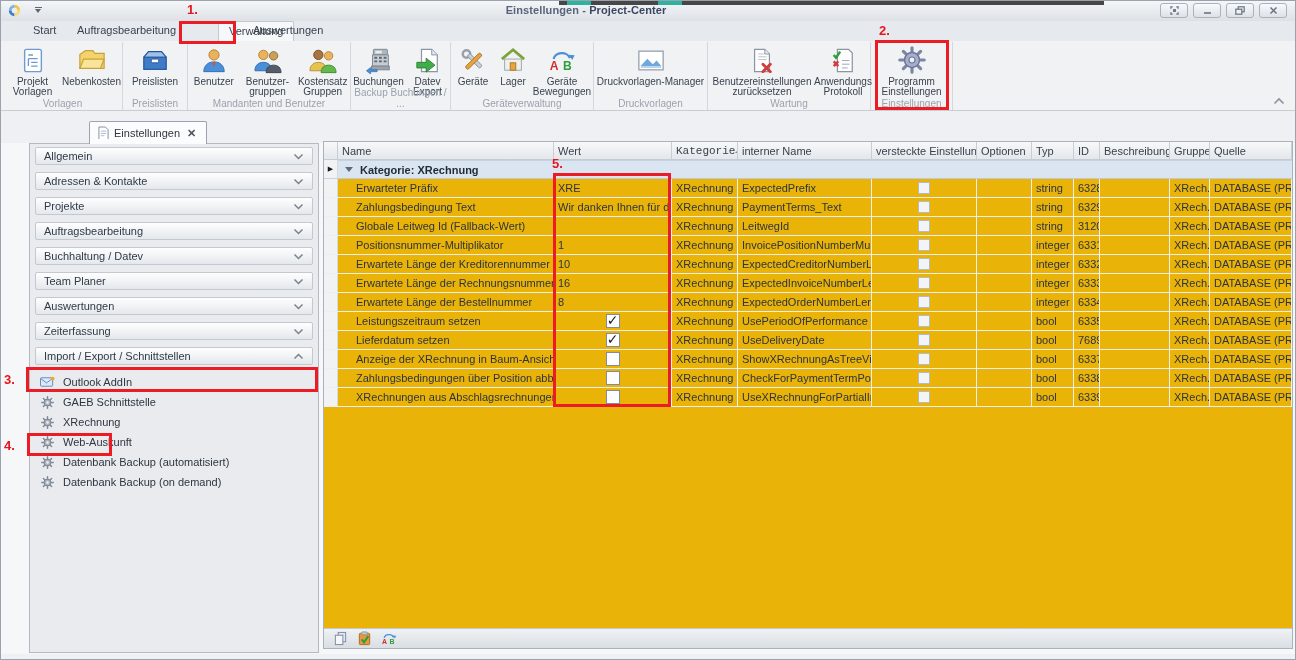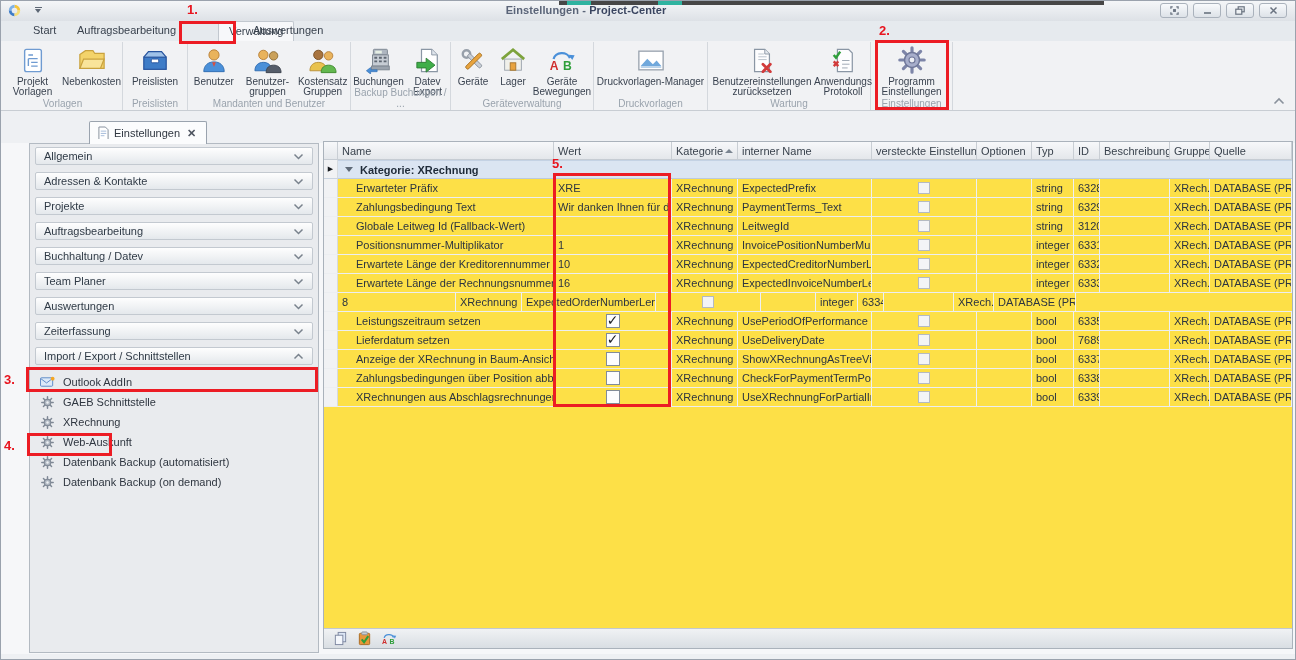--- a/index.html
+++ b/index.html
@@ -50,21 +50,21 @@
   
   .content { position:absolute; left:0; top:142px; width:100%; height:511px; background:#f6f7f9; }
 
   .sidebar { position:absolute; left:28px; top:0; width:290px; height:510px; background:#e9ebee; border:1px solid #b3bac2; padding-top:3px; }
   .sb-sec { height:18px; margin:0 5px 7px 5px; display:flex; align-items:center;
     background:linear-gradient(#fefefe,#e4e8ec); border:1px solid #c3c9d0; border-radius:2px; padding:0 8px; cursor:pointer; color:#2f3a46; }
   .sb-sec .sb-lbl { flex:1; }
   .sb-item { height:20px; display:flex; align-items:center; gap:8px; padding-left:10px; cursor:pointer; color:#2f3640; }
   .sb-item .sb-ico { width:15px; display:flex; justify-content:center; }
 
-  .gridpanel { position:absolute; left:322px; top:-2px; width:970px; height:508px; background:#fde047; border:1px solid #aab2bb; }
+  .gridpanel { position:absolute; left:322px; top:-2px; width:970px; height:508px; background:#eab308; border:1px solid #aab2bb; }
   .ghead { display:flex; height:18px; background:linear-gradient(#f7f8fa,#e4e7eb); border-bottom:1px solid #c6ccd3; }
   .hcell { height:100%; border-right:1px solid #c9ced4; display:flex; align-items:center; padding:0 4px; color:#39424d; overflow:hidden; white-space:nowrap; }
   .hcell .sort { margin-left:auto; width:0; height:0; border-left:4px solid transparent; border-right:4px solid transparent; border-bottom:4px solid #7b8591; }
   .grouprow { display:flex; height:19px; }
   .gind { width:14px; background:#f1f2f4; border-right:1px solid #d6dade; border-bottom:1px solid #c9d3e0; display:flex; align-items:center; justify-content:center; }
   .indarrow { font-size:7px; color:#15181c; }
   .gband { flex:1; background:#dbe5f2; border-top:1px solid #c4d2e4; border-bottom:1px solid #bccadd; display:flex; align-items:center; gap:7px; padding-left:7px; color:#1e2a38; }
   .gr-tri { width:0; height:0; border-left:4px solid transparent; border-right:4px solid transparent; border-top:5px solid #5f6a78; }
   .grow { display:flex; height:19px; border-bottom:1px solid #eceef1; }
   .dcell { height:100%; border-right:1px solid #eef0f2; display:flex; align-items:center; padding:0 4px; overflow:hidden; white-space:nowrap; color:#2c3440; }
@@ -497,21 +497,21 @@
 
     <div class="gridpanel">
       <div class="ghead" id="ghead">
           <div class="hcell" style="width: 14px; background: linear-gradient(rgb(247, 248, 250), rgb(228, 231, 235));"></div>
           <div class="hcell" style="width: 216px;">
             <span>Name</span>
           </div>
           <div class="hcell" style="width: 118px;">
             <span>Wert</span>
           </div>
-          <div class="hcell" style="width: 66px;">
+          <div class="hcell" style="width: 66px; font-family: Liberation Mono, monospace;">
             <span>Kategorie</span>
             <span class="sort"></span>
           </div>
           <div class="hcell" style="width: 134px;">
             <span>interner Name</span>
           </div>
           <div class="hcell" style="width: 105px;">
             <span>versteckte Einstellung</span>
           </div>
           <div class="hcell" style="width: 55px;">
@@ -634,20 +634,21 @@
             </div>
             <div class="dcell " style="width:55px"></div>
             <div class="dcell " style="width:42px">integer</div>
             <div class="dcell " style="width:26px">6333</div>
             <div class="dcell " style="width:70px"></div>
             <div class="dcell " style="width:40px">XRech...</div>
             <div class="dcell " style="width:82px">DATABASE (PR...</div>
           </div>
           <div class="grow">
             <div class="dcell ind" style="width:14px"></div>
+            <div class="dcell namec" style="width:216px">Erwartete Länge der Bestellnummer</div>
             <div class="dcell " style="width:118px">8</div>
             <div class="dcell " style="width:66px">XRechnung</div>
             <div class="dcell " style="width:134px">ExpectedOrderNumberLength</div>
             <div class="dcell center" style="width:105px">
               <span class="cbx sm"></span>
             </div>
             <div class="dcell " style="width:55px"></div>
             <div class="dcell " style="width:42px">integer</div>
             <div class="dcell " style="width:26px">6334</div>
             <div class="dcell " style="width:70px"></div>

